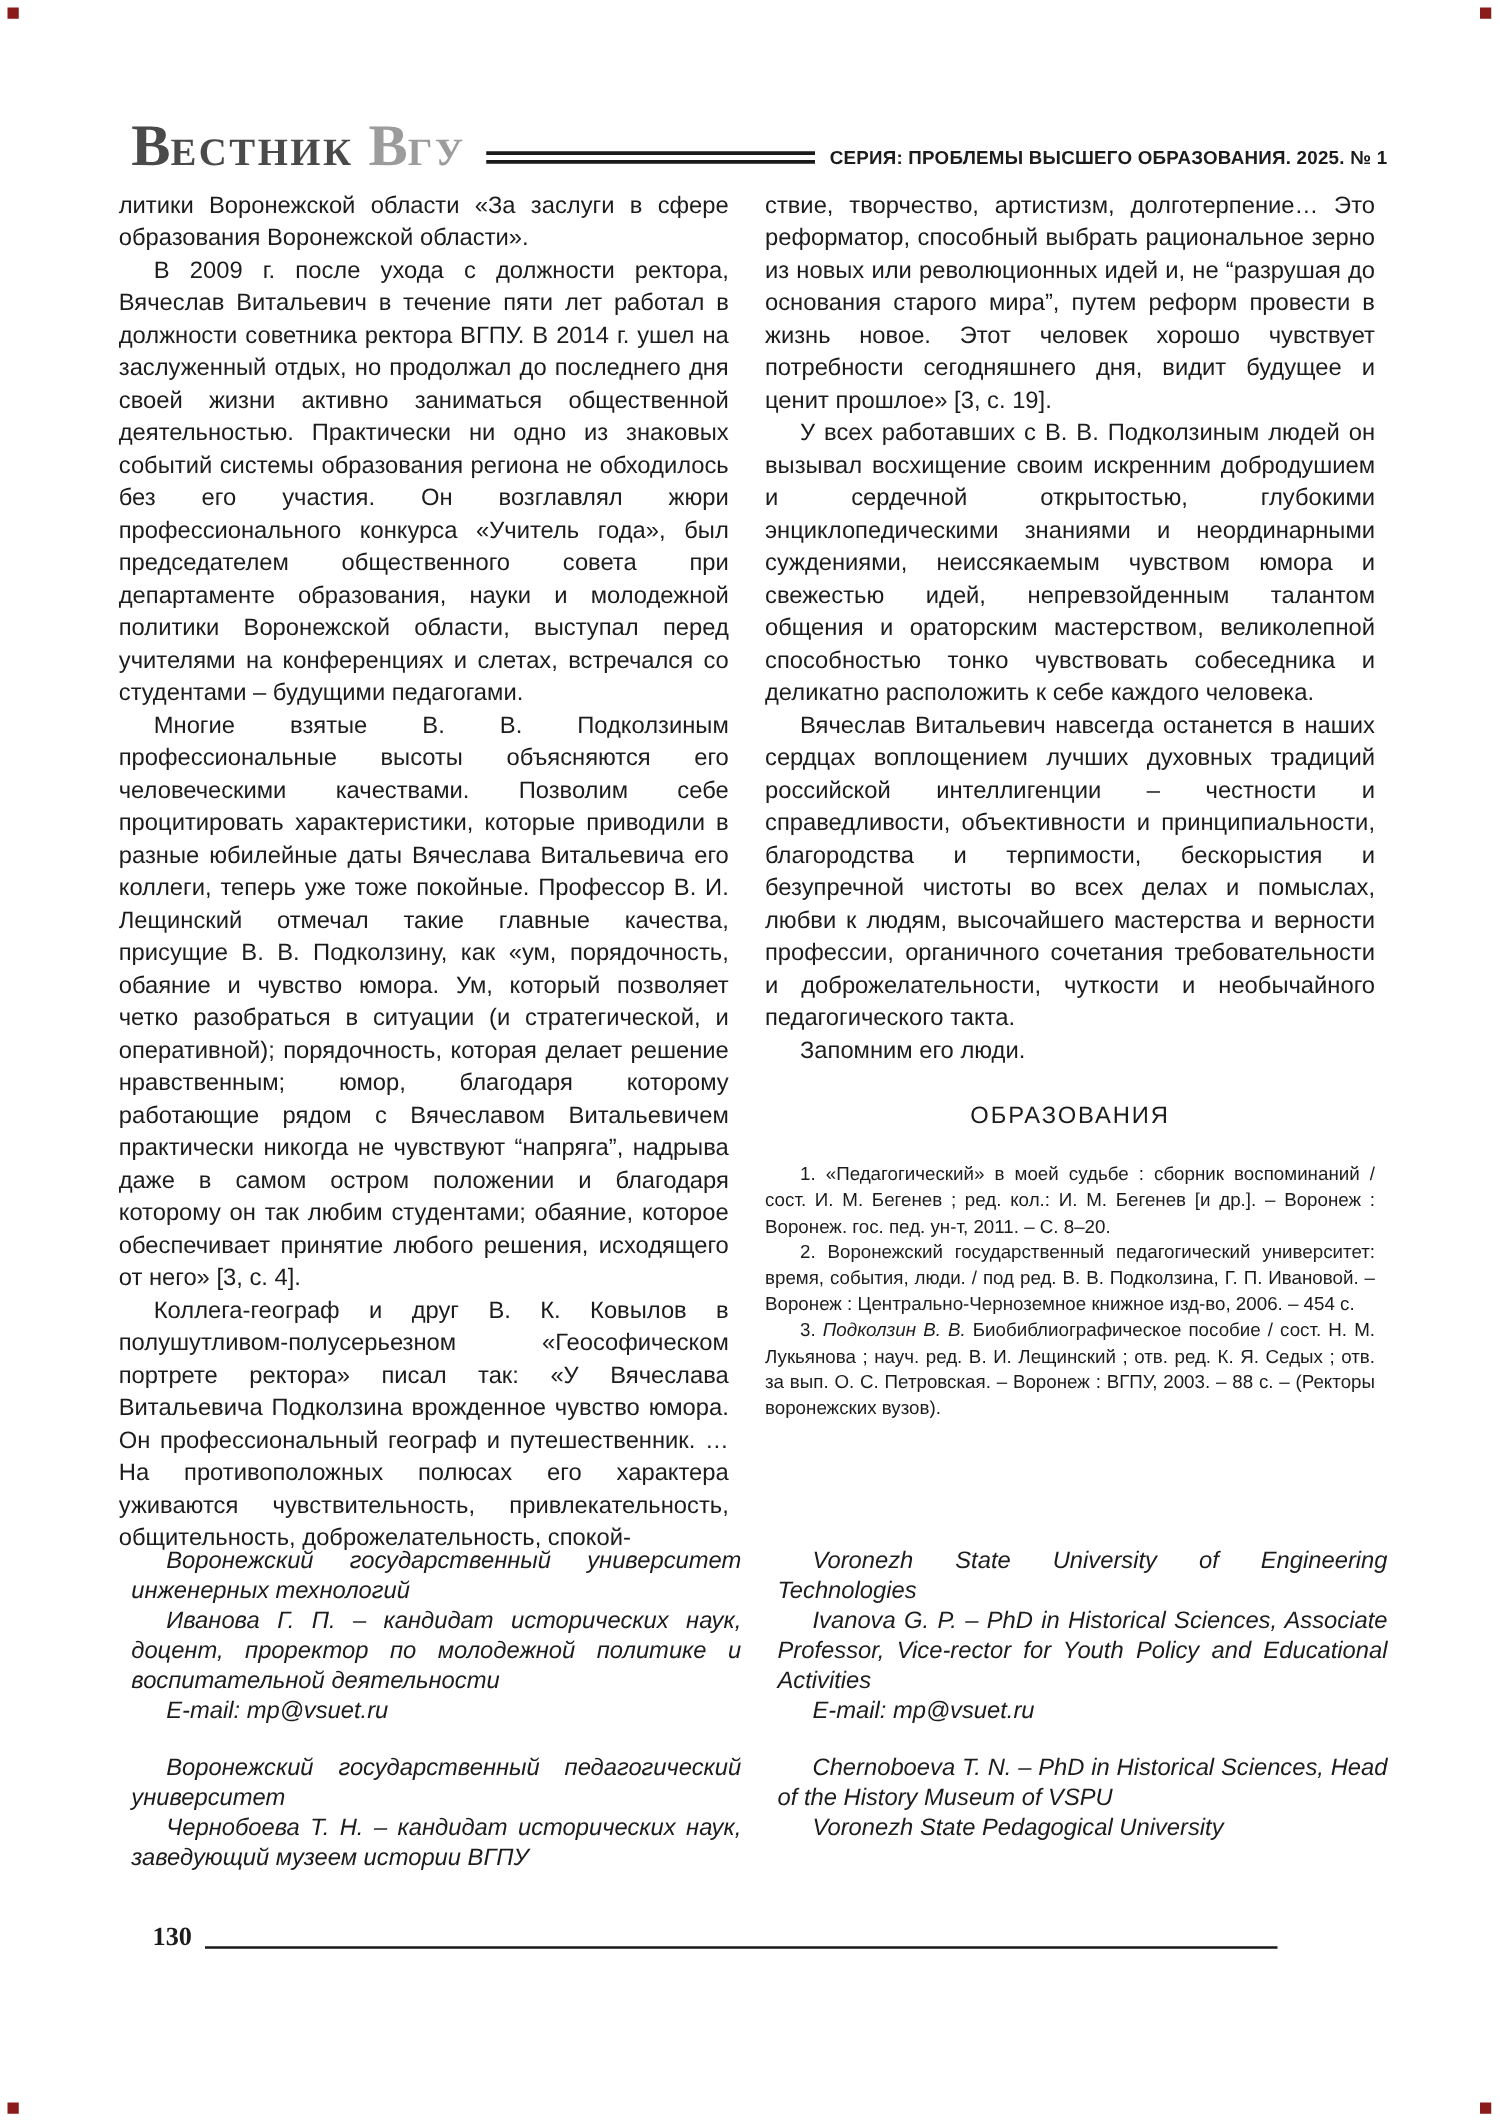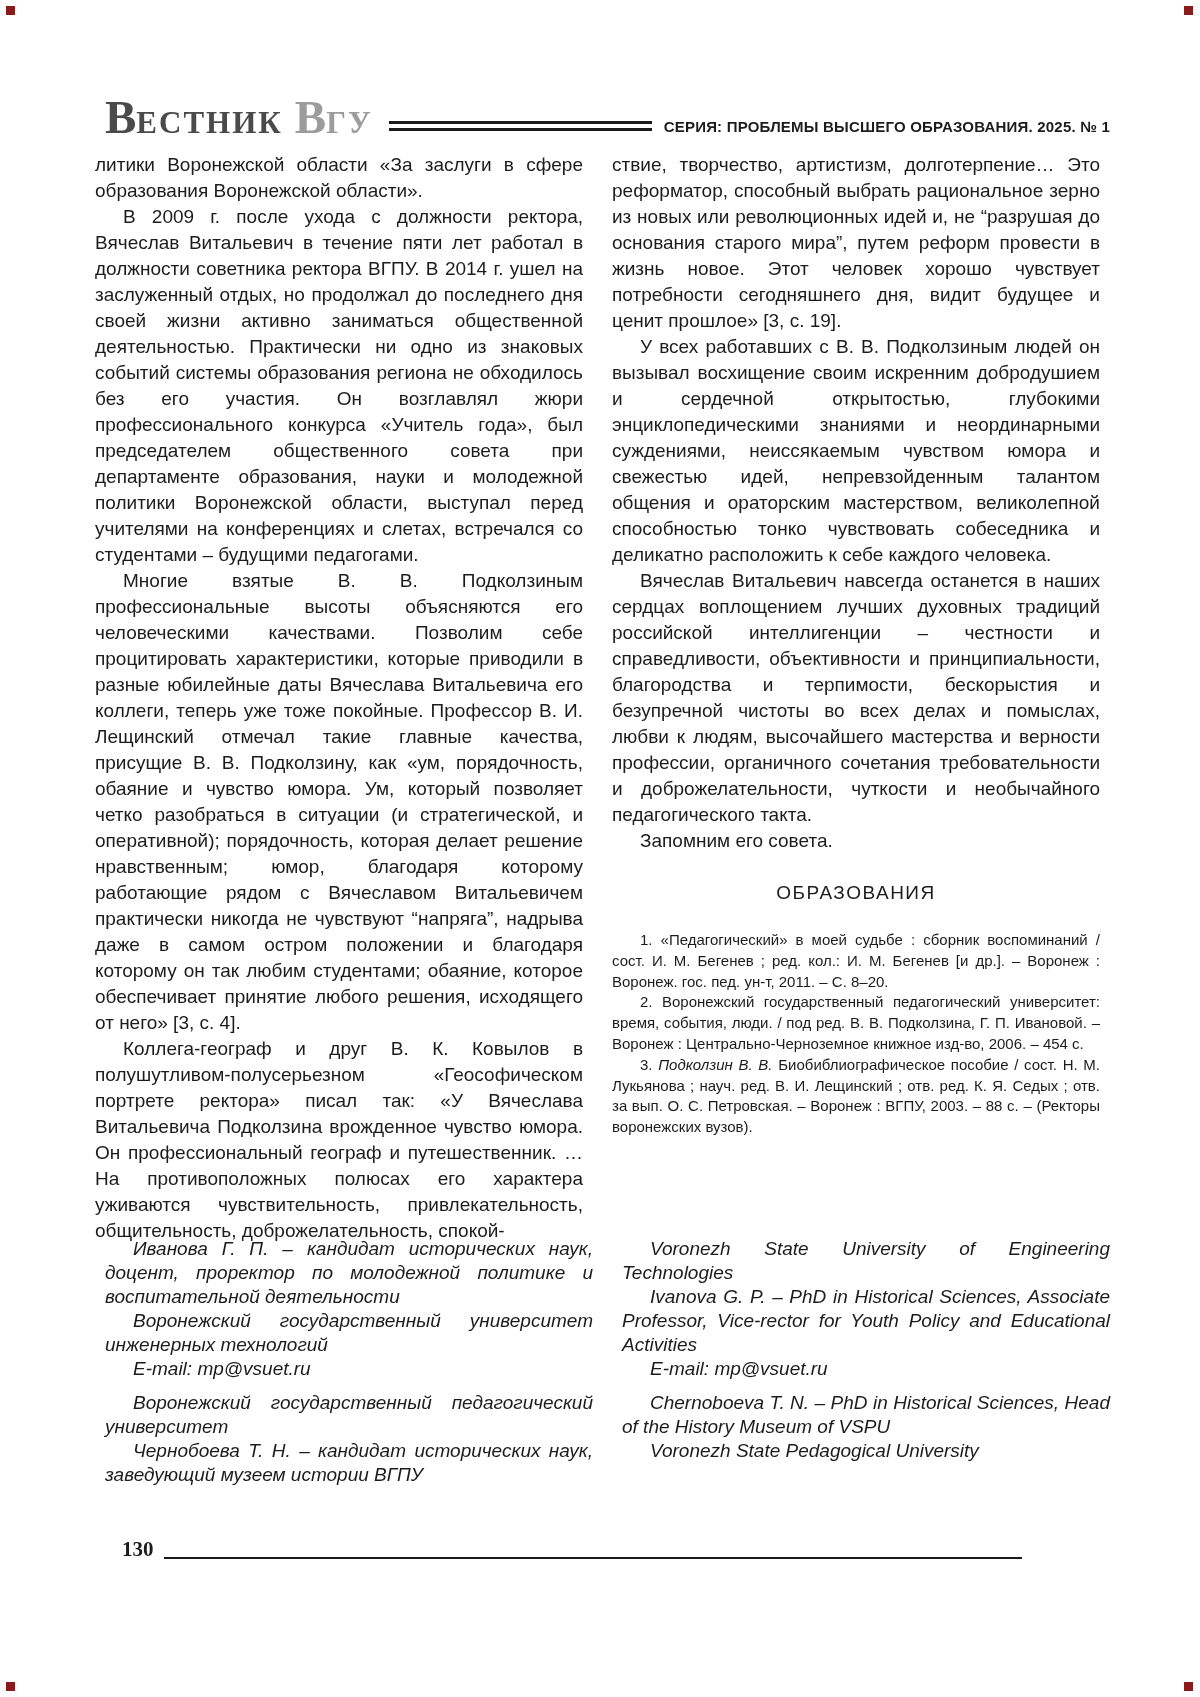--- a/index.html
+++ b/index.html
@@ -25,21 +25,21 @@
   .col{width:488px;font-size:19px;line-height:26px;text-align:justify;}
   .col p{margin:0;}
   .col p.ind{text-indent:28px;}
   .lit-head{text-align:center;letter-spacing:1.5px;margin:26px 0 24px 0 !important;text-indent:0 !important;}
   .refs p{font-size:15px;line-height:20.8px;text-indent:28px;margin:0;}
   .ital{font-style:italic;}
 
   
   .affils{position:absolute;left:105px;top:1237px;width:1005px;}
   .affil-row{display:flex;gap:29px;}
-  .affil-row2{margin-top:10px;justify-content:center;}
+  .affil-row2{margin-top:22px;justify-content:center;}
   .affil-col{width:488px;font-style:italic;font-size:19px;line-height:24px;text-align:justify;}
   .affil-col p{margin:0;text-indent:28px;}
 
   
   .footer{position:absolute;left:122px;top:1538px;width:900px;display:flex;align-items:flex-end;justify-content:center;}
   .page-num{font-weight:bold;font-size:21px;line-height:22px;font-family:"Liberation Serif",serif;}
   .footer-rule{flex:1;border-bottom:2px solid #1a1a1a;margin-left:10px;margin-bottom:1px;}
 </style>
 </head>
 <body>
@@ -63,35 +63,35 @@
     <div class="col">
       <p>литики Воронежской области «За заслуги в сфере образования Воронежской области».</p>
       <p class="ind">В 2009 г. после ухода с должности ректора, Вячеслав Витальевич в течение пяти лет работал в должности советника ректора ВГПУ. В 2014 г. ушел на заслуженный отдых, но продолжал до последнего дня своей жизни активно заниматься общественной деятельностью. Практически ни одно из знаковых событий системы образования региона не обходилось без его участия. Он возглавлял жюри профессионального конкурса «Учитель года», был председателем общественного совета при департаменте образования, науки и молодежной политики Воронежской области, выступал перед учителями на конференциях и слетах, встречался со студентами – будущими педагогами.</p>
       <p class="ind">Многие взятые В. В. Подколзиным профессиональные высоты объясняются его человеческими качествами. Позволим себе процитировать характеристики, которые приводили в разные юбилейные даты Вячеслава Витальевича его коллеги, теперь уже тоже покойные. Профессор В. И. Лещинский отмечал такие главные качества, присущие В. В. Подколзину, как «ум, порядочность, обаяние и чувство юмора. Ум, который позволяет четко разобраться в ситуации (и стратегической, и оперативной); порядочность, которая делает решение нравственным; юмор, благодаря которому работающие рядом с Вячеславом Витальевичем практически никогда не чувствуют “напряга”, надрыва даже в самом остром положении и благодаря которому он так любим студентами; обаяние, которое обеспечивает принятие любого решения, исходящего от него» [3, с. 4].</p>
       <p class="ind">Коллега-географ и друг В. К. Ковылов в полушутливом-полусерьезном «Геософическом портрете ректора» писал так: «У Вячеслава Витальевича Подколзина врожденное чувство юмора. Он профессиональный географ и путешественник. …На противоположных полюсах его характера уживаются чувствительность, привлекательность, общительность, доброжелательность, спокой-</p>
     </div>
     <div class="col">
       <p>ствие, творчество, артистизм, долготерпение… Это реформатор, способный выбрать рациональное зерно из новых или революционных идей и, не “разрушая до основания старого мира”, путем реформ провести в жизнь новое. Этот человек хорошо чувствует потребности сегодняшнего дня, видит будущее и ценит прошлое» [3, с. 19].</p>
       <p class="ind">У всех работавших с В. В. Подколзиным людей он вызывал восхищение своим искренним добродушием и сердечной открытостью, глубокими энциклопедическими знаниями и неординарными суждениями, неиссякаемым чувством юмора и свежестью идей, непревзойденным талантом общения и ораторским мастерством, великолепной способностью тонко чувствовать собеседника и деликатно расположить к себе каждого человека.</p>
       <p class="ind">Вячеслав Витальевич навсегда останется в наших сердцах воплощением лучших духовных традиций российской интеллигенции – честности и справедливости, объективности и принципиальности, благородства и терпимости, бескорыстия и безупречной чистоты во всех делах и помыслах, любви к людям, высочайшего мастерства и верности профессии, органичного сочетания требовательности и доброжелательности, чуткости и необычайного педагогического такта.</p>
-      <p class="ind">Запомним его совета.</p>
+      <p class="ind">Запомним его люди.</p>
       <p class="lit-head">ОБРАЗОВАНИЯ</p>
       <div class="refs">
         <p><span>1. </span><span class="ital"></span><span>«Педагогический» в моей судьбе : сборник воспоминаний / сост. И. М. Бегенев ; ред. кол.: И. М. Бегенев [и др.]. – Воронеж : Воронеж. гос. пед. ун-т, 2011. – С. 8–20.</span></p>
         <p><span>2. </span><span class="ital"></span><span>Воронежский государственный педагогический университет: время, события, люди. / под ред. В. В. Подколзина, Г. П. Ивановой. – Воронеж : Центрально-Черноземное книжное изд-во, 2006. – 454 с.</span></p>
         <p><span>3. </span><span class="ital">Подколзин В. В. </span><span>Биобиблиографическое пособие / сост. Н. М. Лукьянова ; науч. ред. В. И. Лещинский ; отв. ред. К. Я. Седых ; отв. за вып. О. С. Петровская. – Воронеж : ВГПУ, 2003. – 88 с. – (Ректоры воронежских вузов).</span></p>
       </div>
     </div>
   </div>
 
   <div class="affils">
     <div class="affil-row">
       <div class="affil-col">
+        <p>Воронежский государственный университет инженерных технологий</p>
         <p>Иванова Г. П. – кандидат исторических наук, доцент, проректор по молодежной политике и воспитательной деятельности</p>
-        <p>Воронежский государственный университет инженерных технологий</p>
         <p>E-mail: mp@vsuet.ru</p>
       </div>
       <div class="affil-col">
         <p>Voronezh State University of Engineering Technologies</p>
         <p>Ivanova G. P. – PhD in Historical Sciences, Associate Professor, Vice-rector for Youth Policy and Educational Activities</p>
         <p>E-mail: mp@vsuet.ru</p>
       </div>
     </div>
     <div class="affil-row affil-row2">
       <div class="affil-col">

